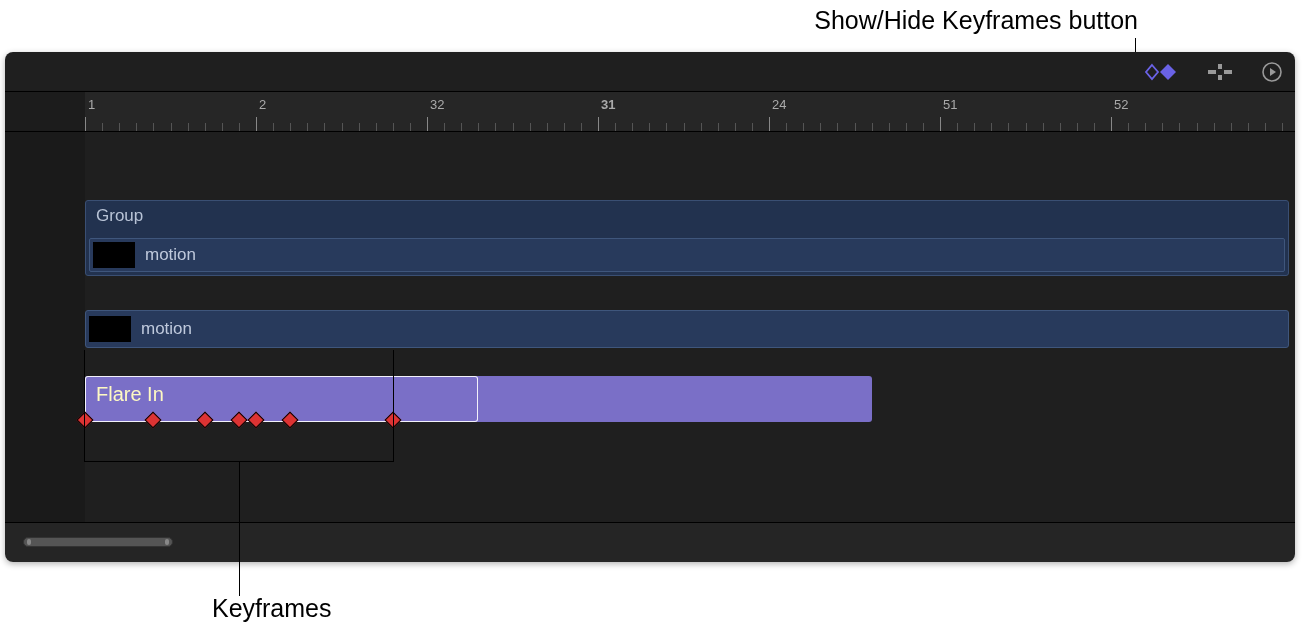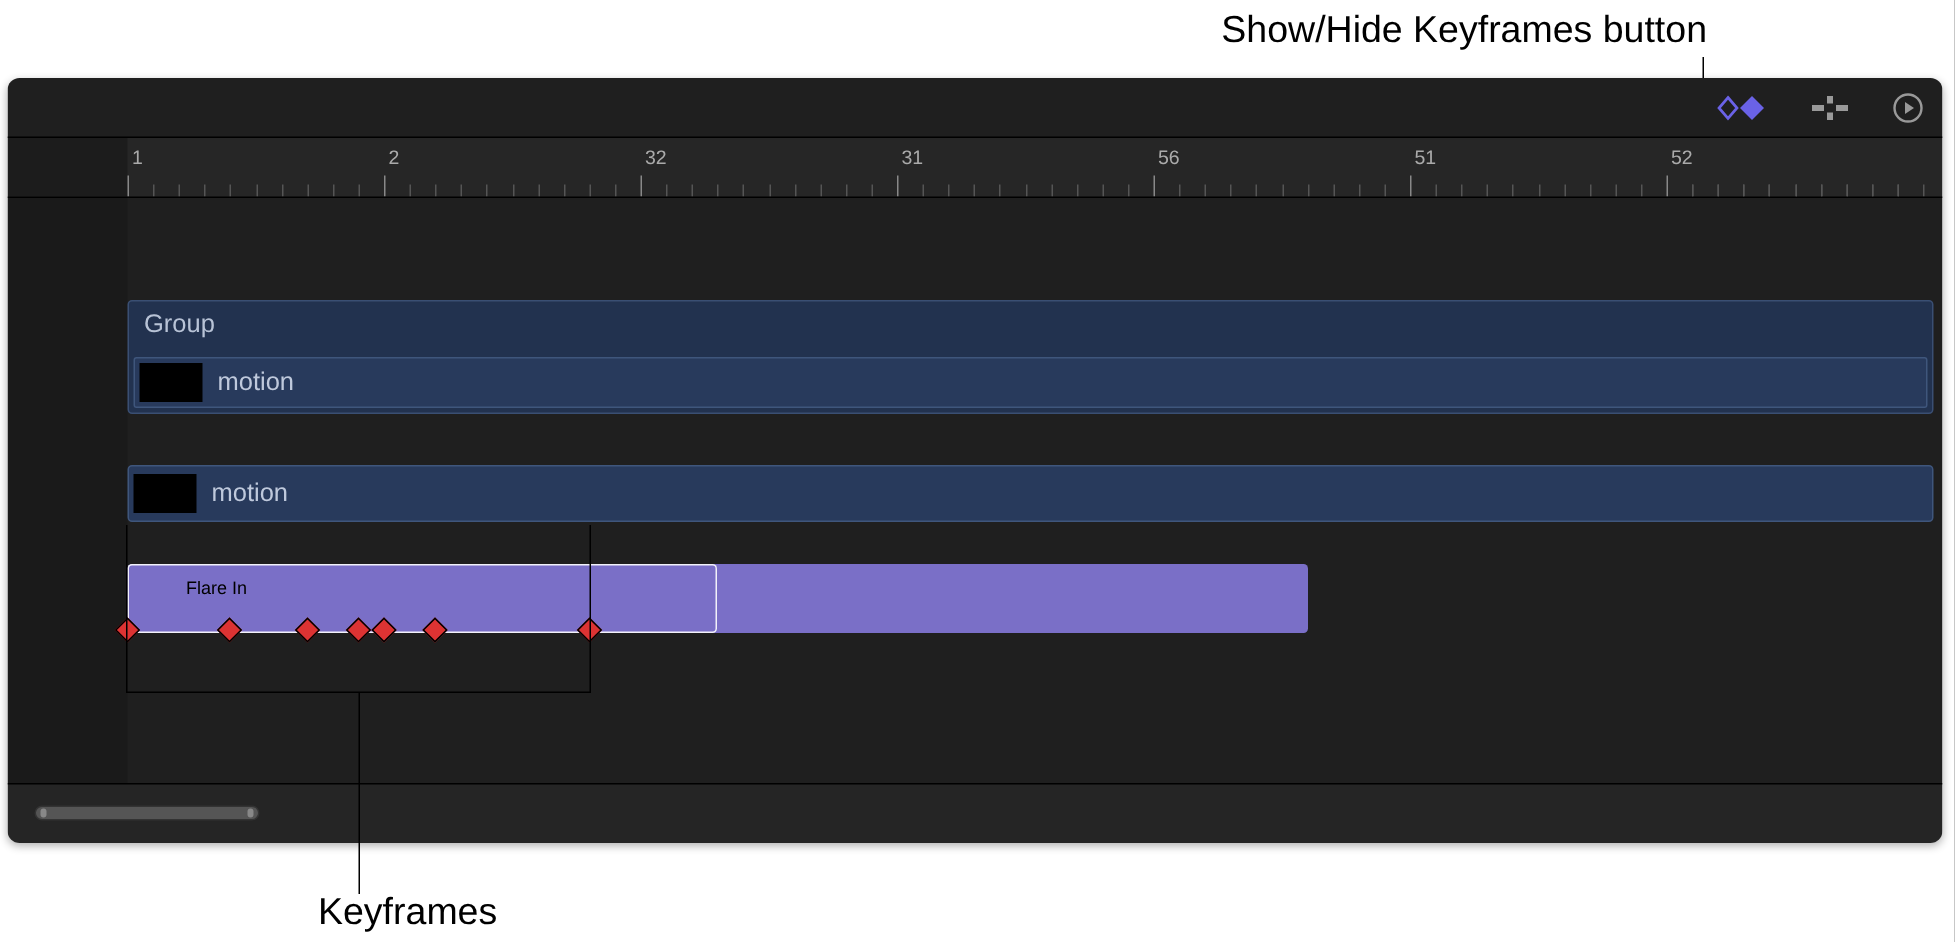--- a/index.html
+++ b/index.html
@@ -28,21 +28,21 @@
   .group-title { position: absolute; top: 5px; left: 10px; font-size: 17px; color: #b8c3d6; font-weight: 400; }
   .group-media { position: absolute; left: 3px; right: 3px; bottom: 3px; height: 34px; background: #283a5c; border: 1px solid #3f567c; border-radius: 2px; display: flex; align-items: center; }
   .group-thumb { width: 42px; height: 26px; margin-left: 3px; background: #000; }
   .group-label { margin-left: 10px; font-size: 17px; color: #bfc9dc; }
 
   .motion-track { position: absolute; left: 80px; top: 178px; right: 6px; height: 38px; background: #283a5c; border: 1px solid #3f567c; border-radius: 3px; display: flex; align-items: center; }
 
   .effect-area { position: absolute; left: 80px; top: 244px; width: 785px; height: 62px; }
   .effect-bar-full { position: absolute; left: 0; top: 0; height: 46px; width: 785px; background: #7a6fc7; border-radius: 3px; }
   .effect-bar-sel { position: absolute; left: 0; top: 0; height: 46px; width: 390px; background: #7a6fc7; border: 1px solid rgba(255,255,255,.9); border-radius: 3px; padding: 6px 10px; }
-  .effect-label { font-size: 12px; color: #000000; margin-left: 28px; }
+  .effect-label { font-size: 20px; color: #fef9c3; }
   .kf-row { position: absolute; left: 0; right: 0; top: 34px; height: 24px; }
   .keyframe { position: absolute; top: 4px; width: 12px; height: 12px; transform: translateX(-6px) rotate(45deg); background: #d33; border: 1px solid #000; }
 
   .footer { position: absolute; left: 0; right: 0; bottom: 0; height: 40px; background: #252525; border-top: 1px solid #000; }
   .h-scrollbar { position: absolute; left: 18px; top: 14px; width: 150px; height: 10px; background: #555; border-radius: 6px; border: 1px solid #333; }
   .h-scroll-handle { position: absolute; top: 1px; bottom: 1px; width: 4px; background: #888; border-radius: 2px; }
   .h-scroll-handle.l { left: 3px; }
   .h-scroll-handle.r { right: 3px; }
 
   
@@ -113,32 +113,32 @@
         <div class="minor-tick" style="left: 439.1px;"></div>
         <div class="minor-tick" style="left: 456.2px;"></div>
         <div class="minor-tick" style="left: 473.3px;"></div>
         <div class="minor-tick" style="left: 490.4px;"></div>
         <div class="minor-tick" style="left: 507.5px;"></div>
         <div class="minor-tick" style="left: 524.6px;"></div>
         <div class="minor-tick" style="left: 541.7px;"></div>
         <div class="minor-tick" style="left: 558.8px;"></div>
         <div class="minor-tick" style="left: 575.9px;"></div>
         <div class="major-tick" style="left: 593px;"></div>
-        <div class="ruler-label" style="left: 593px;">31</div>
+        <div class="ruler-label" style="left: 593px; font-weight: bold;">31</div>
         <div class="minor-tick" style="left: 610.1px;"></div>
         <div class="minor-tick" style="left: 627.2px;"></div>
         <div class="minor-tick" style="left: 644.3px;"></div>
         <div class="minor-tick" style="left: 661.4px;"></div>
         <div class="minor-tick" style="left: 678.5px;"></div>
         <div class="minor-tick" style="left: 695.6px;"></div>
         <div class="minor-tick" style="left: 712.7px;"></div>
         <div class="minor-tick" style="left: 729.8px;"></div>
         <div class="minor-tick" style="left: 746.9px;"></div>
         <div class="major-tick" style="left: 764px;"></div>
-        <div class="ruler-label" style="left: 764px;">56</div>
+        <div class="ruler-label" style="left: 764px;">24</div>
         <div class="minor-tick" style="left: 781.1px;"></div>
         <div class="minor-tick" style="left: 798.2px;"></div>
         <div class="minor-tick" style="left: 815.3px;"></div>
         <div class="minor-tick" style="left: 832.4px;"></div>
         <div class="minor-tick" style="left: 849.5px;"></div>
         <div class="minor-tick" style="left: 866.6px;"></div>
         <div class="minor-tick" style="left: 883.7px;"></div>
         <div class="minor-tick" style="left: 900.8px;"></div>
         <div class="minor-tick" style="left: 917.9px;"></div>
         <div class="major-tick" style="left: 935px;"></div>

